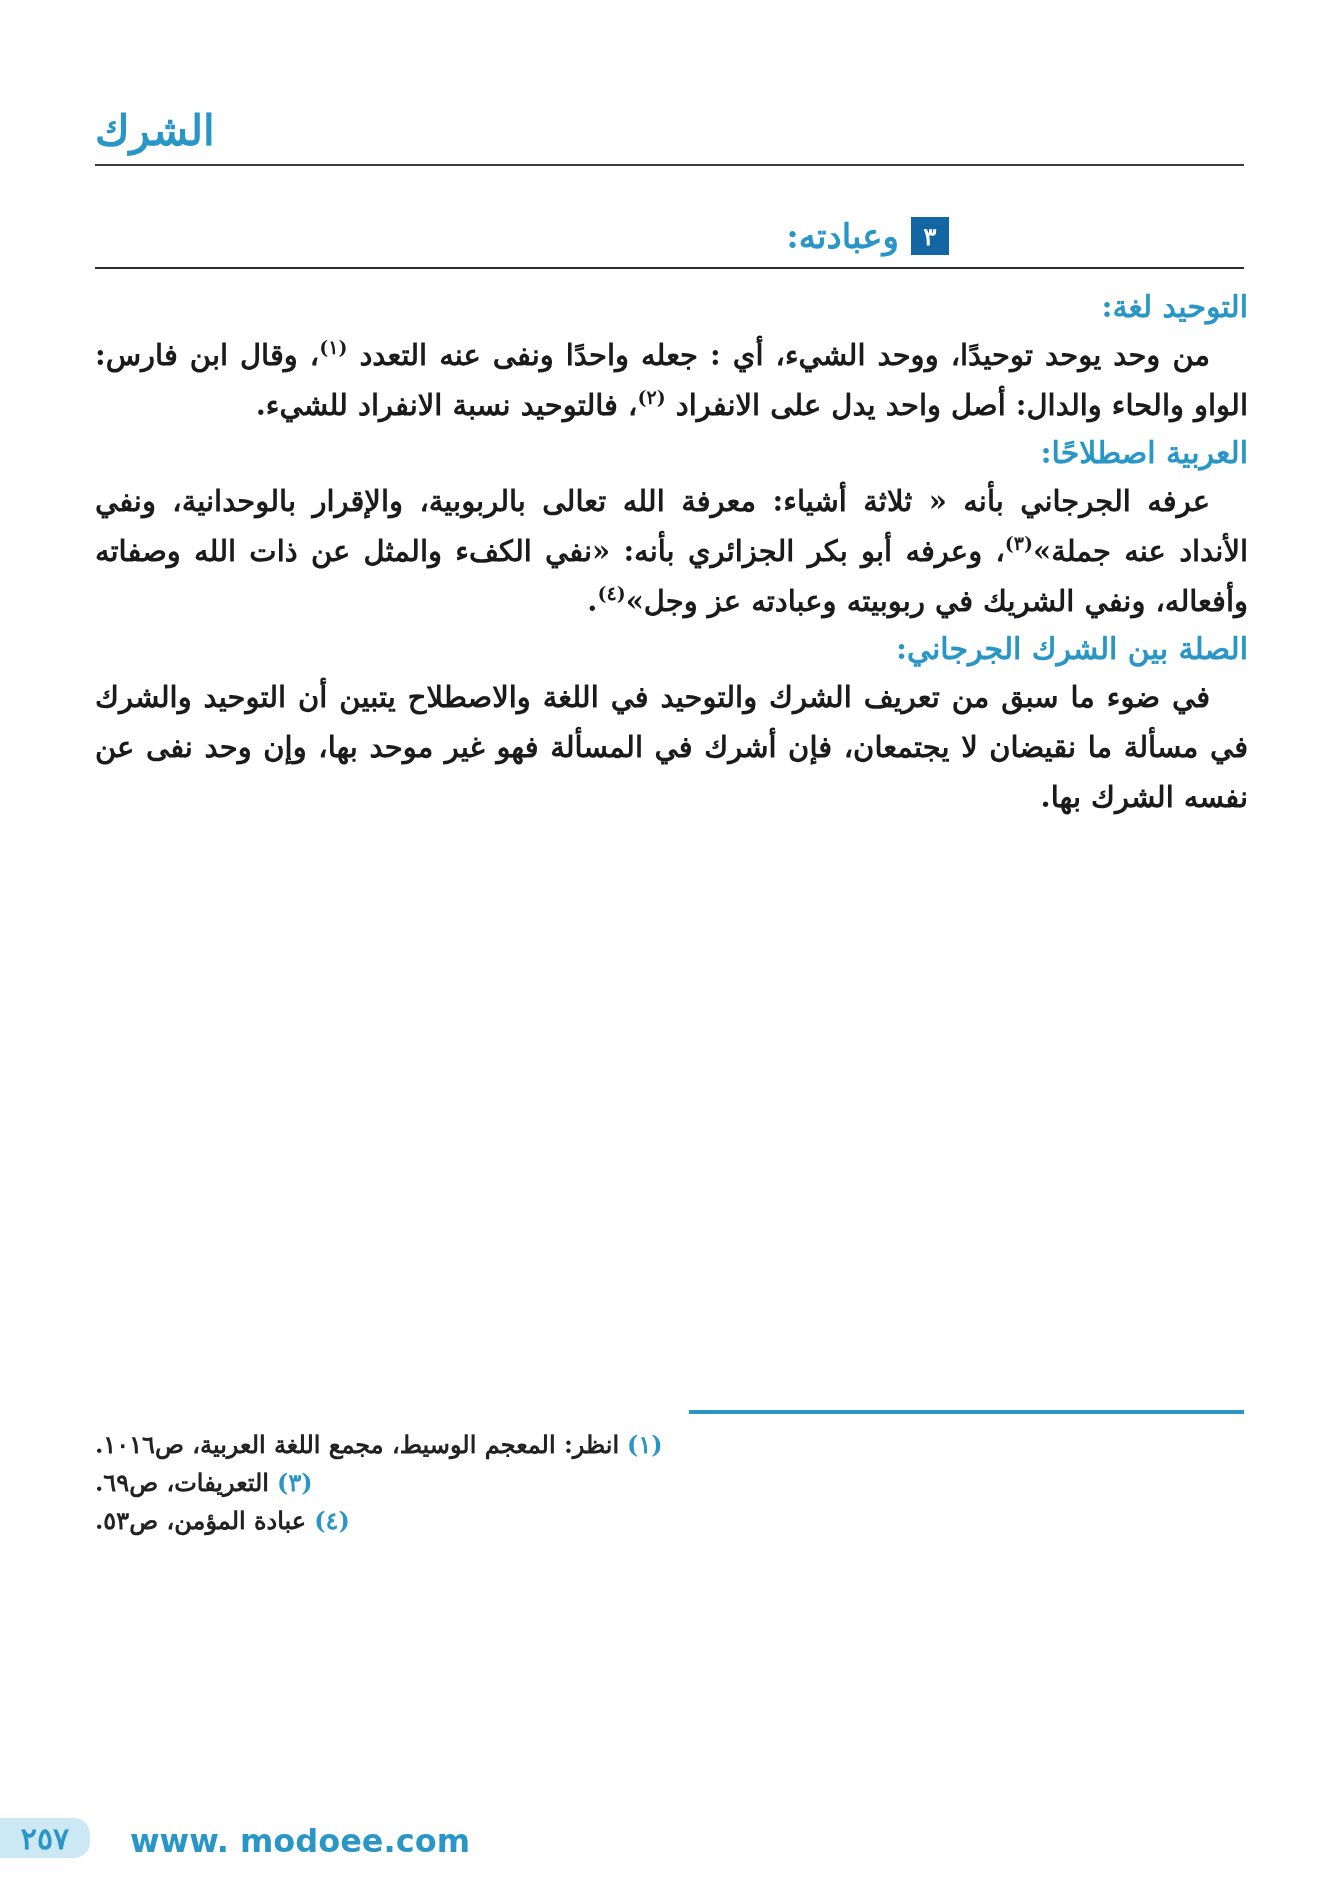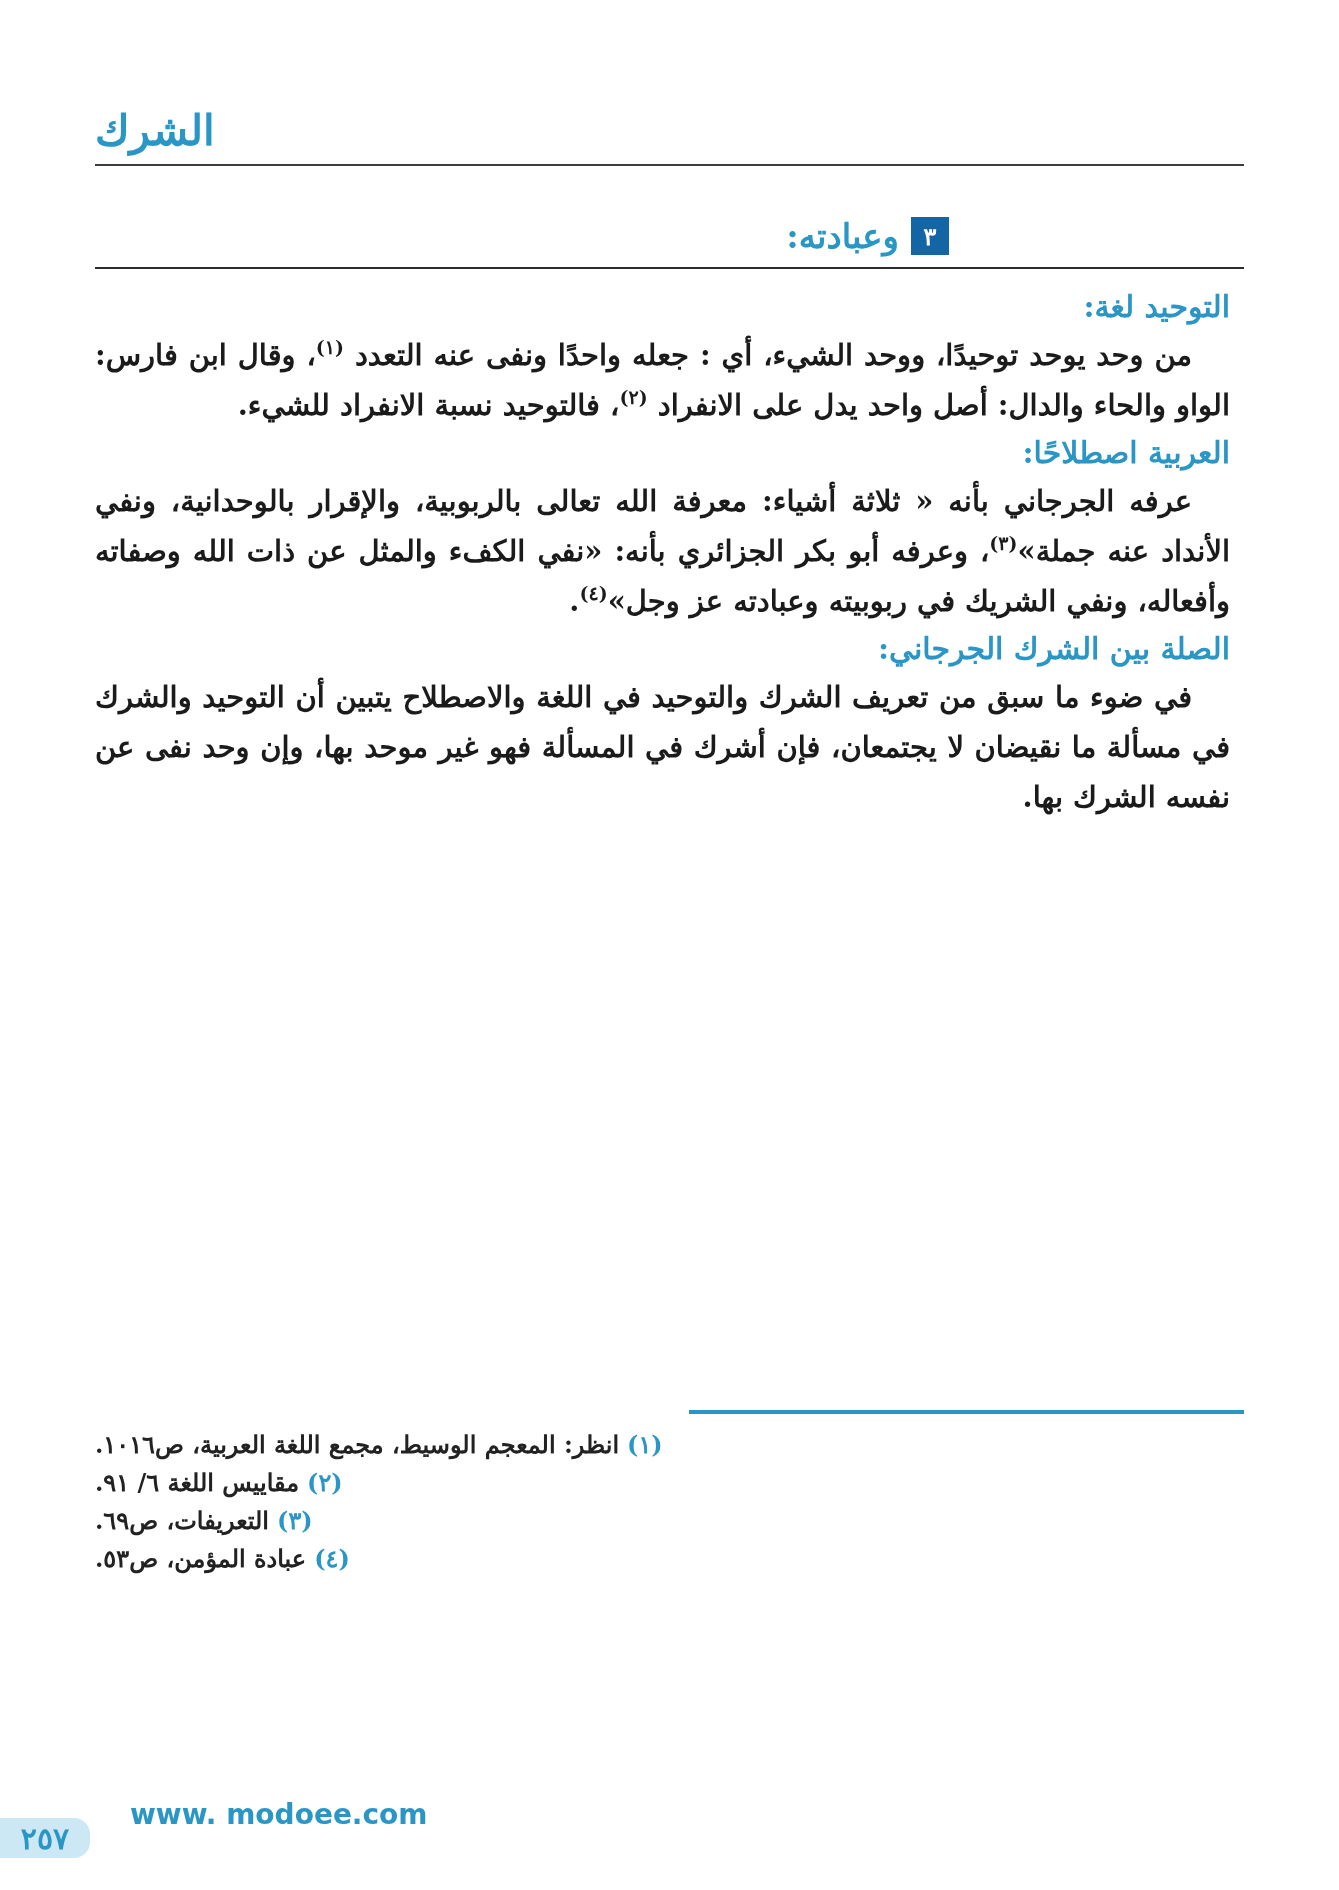--- a/index.html
+++ b/index.html
@@ -40,21 +40,21 @@
   .section-title {
     color:var(--accent,#2a96c6);
     font-size:34px; font-weight:bold;
   }
   .section-rule {
     position:absolute; left:95px; right:95px; top:253px;
     height:2px; background:#2b2b2b;
   }
   
   .body-text {
-    position:absolute; right:109px; left:95px; top:270px;
+    position:absolute; right:91px; left:95px; top:270px;
     text-align:justify;
   }
   .subhead {
     color:var(--accent,#2a96c6);
     font-size:30px; font-weight:bold;
     line-height:46px;
     text-align:right;
   }
   .para {
     font-size:29px; font-weight:bold;
@@ -88,23 +88,23 @@
     width:90px; height:40px;
     background:var(--tab_bg,#cde8f5);
     border-radius:0 16px 16px 0;
     display:flex; align-items:center; justify-content:center;
   }
   .page-number {
     color:var(--accent,#2a96c6);
     font-size:30px; font-weight:bold;
   }
   .site-url {
-    position:absolute; left:130px; bottom:73px;
+    position:absolute; left:130px; bottom:44px;
     color:var(--accent,#2a96c6);
-    font-size:28px; font-weight:bold;
+    font-size:32px; font-weight:bold;
     direction:ltr;
     font-family:"DejaVu Sans","Liberation Sans",sans-serif;
   }
 </style>
 </head>
 <body>
 
 <div class="page">
 
   <div class="running-head">الشرك</div>
@@ -126,23 +126,20 @@
     <h3 class="subhead">الصلة بين الشرك الجرجاني:</h3>
     <p class="para"><span>في ضوء ما سبق من تعريف الشرك والتوحيد في اللغة والاصطلاح يتبين أن التوحيد والشرك في مسألة ما نقيضان لا يجتمعان، فإن أشرك في المسألة فهو غير موحد بها، وإن وحد نفى عن نفسه الشرك بها.</span></p>
   </div>
 
   <div class="footnotes">
     <div class="fn-rule"></div>
     <div class="fn-line">
       <span class="fn-num">(١)</span><span class="fn-text">انظر: المعجم الوسيط، مجمع اللغة العربية، ص١٠١٦.</span>
     </div>
     <div class="fn-line">
-      <span class="fn-num">(٢)</span><span class="fn-text">مقاييس اللغة ٦/ ٩١.</span>
-    </div>
-    <div class="fn-line">
       <span class="fn-num">(٣)</span><span class="fn-text">التعريفات، ص٦٩.</span>
     </div>
     <div class="fn-line">
       <span class="fn-num">(٤)</span><span class="fn-text">عبادة المؤمن، ص٥٣.</span>
     </div>
   </div>
 
   <div class="page-tab">
     <span class="page-number">٢٥٧</span>
   </div>

